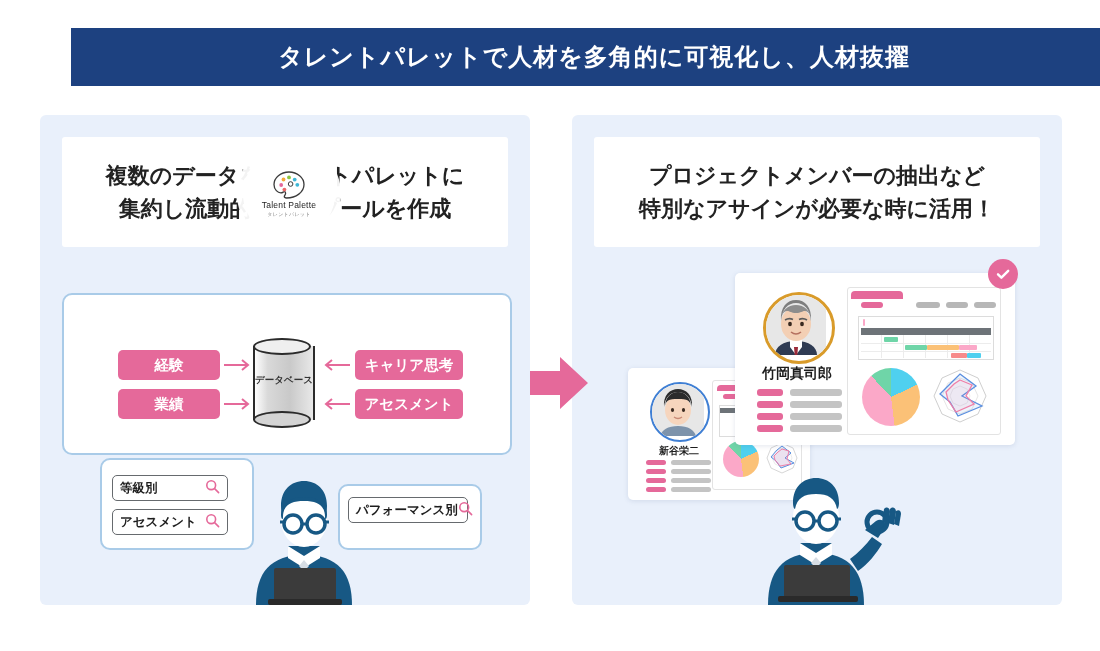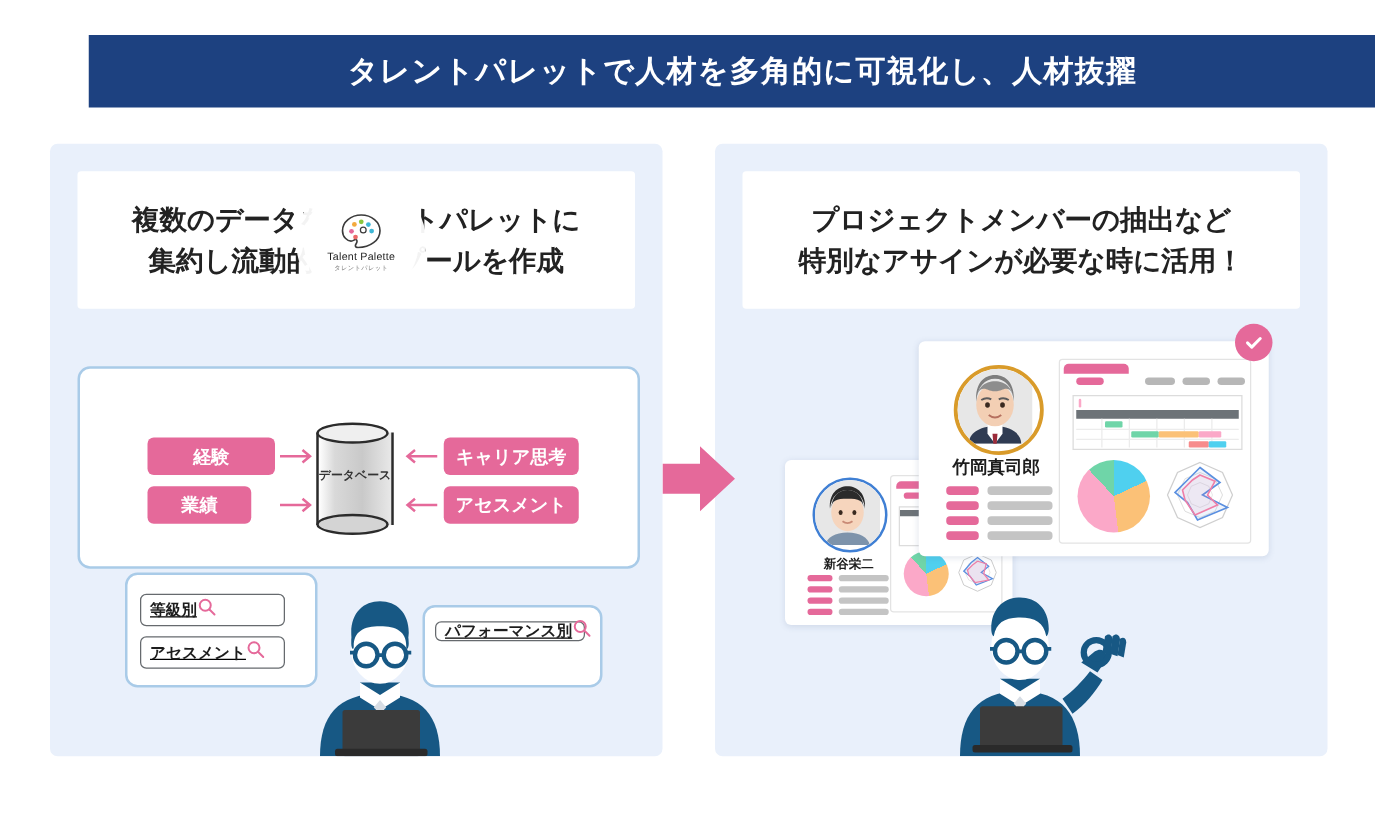--- a/index.html
+++ b/index.html
@@ -55,21 +55,21 @@
   .logo-badge .palette{position:relative;width:34px;height:28px;margin-bottom:1px;}
   .logo-name{font-size:8.5px;font-weight:normal;color:#1d1d1d;letter-spacing:.2px;}
   .logo-sub{font-size:5px;color:#7b7b7b;letter-spacing:.3px;margin-top:1px;}
 
   .tag{
     position:absolute;height:30px;background:#e5699a;border-radius:5px;
     display:flex;align-items:center;justify-content:center;
     color:#ffffff;font-size:14.5px;font-weight:bold;white-space:nowrap;
   }
   .tag-l1{left:118px;top:350px;width:102px;}
-  .tag-l2{left:118px;top:389px;width:83px;}
+  .tag-l2{left:118px;top:389px;width:102px;}
   .tag-r1{left:355px;top:350px;width:108px;}
   .tag-r2{left:355px;top:389px;width:108px;}
 
   .arr{position:absolute;width:30px;height:14px;}
   .arr svg{display:block;}
   .arr-l1{left:224px;top:358px;}
   .arr-l2{left:224px;top:397px;}
   .arr-r1{left:320px;top:358px;}
   .arr-r2{left:320px;top:397px;}
 
@@ -94,27 +94,27 @@
 
   
   .search-box{
     position:absolute;background:#ffffff;border:2px solid #a9cbe8;border-radius:10px;
   }
   .sb-left{left:100px;top:458px;width:150px;height:88px;}
   .sb-right{left:338px;top:484px;width:140px;height:62px;}
 
   .field{
     position:absolute;background:#ffffff;border:1.5px solid #666a6e;border-radius:5px;
-    display:flex;align-items:center;
-    padding:0 7px;box-sizing:border-box;text-decoration:underline;
+    display:flex;align-items:center;justify-content:space-between;
+    padding:0 7px;box-sizing:border-box;
   }
   .field .ftxt{font-size:12.5px;color:#1d1d1d;font-weight:bold;white-space:nowrap;}
   .fld-a{left:112px;top:475px;width:116px;height:26px;}
   .fld-b{left:112px;top:509px;width:116px;height:26px;}
-  .fld-c{left:348px;top:497px;width:120px;height:16px;}
+  .fld-c{left:348px;top:497px;width:120px;height:26px;}
   .mag{flex:0 0 auto;}
 
   
   .person{position:absolute;}
   .p-left{left:238px;top:460px;width:132px;height:145px;z-index:8;}
   .p-right{left:752px;top:455px;width:160px;height:150px;z-index:8;}
 
   
   .big-arrow{position:absolute;left:530px;top:355px;width:58px;height:56px;z-index:9;}
 

